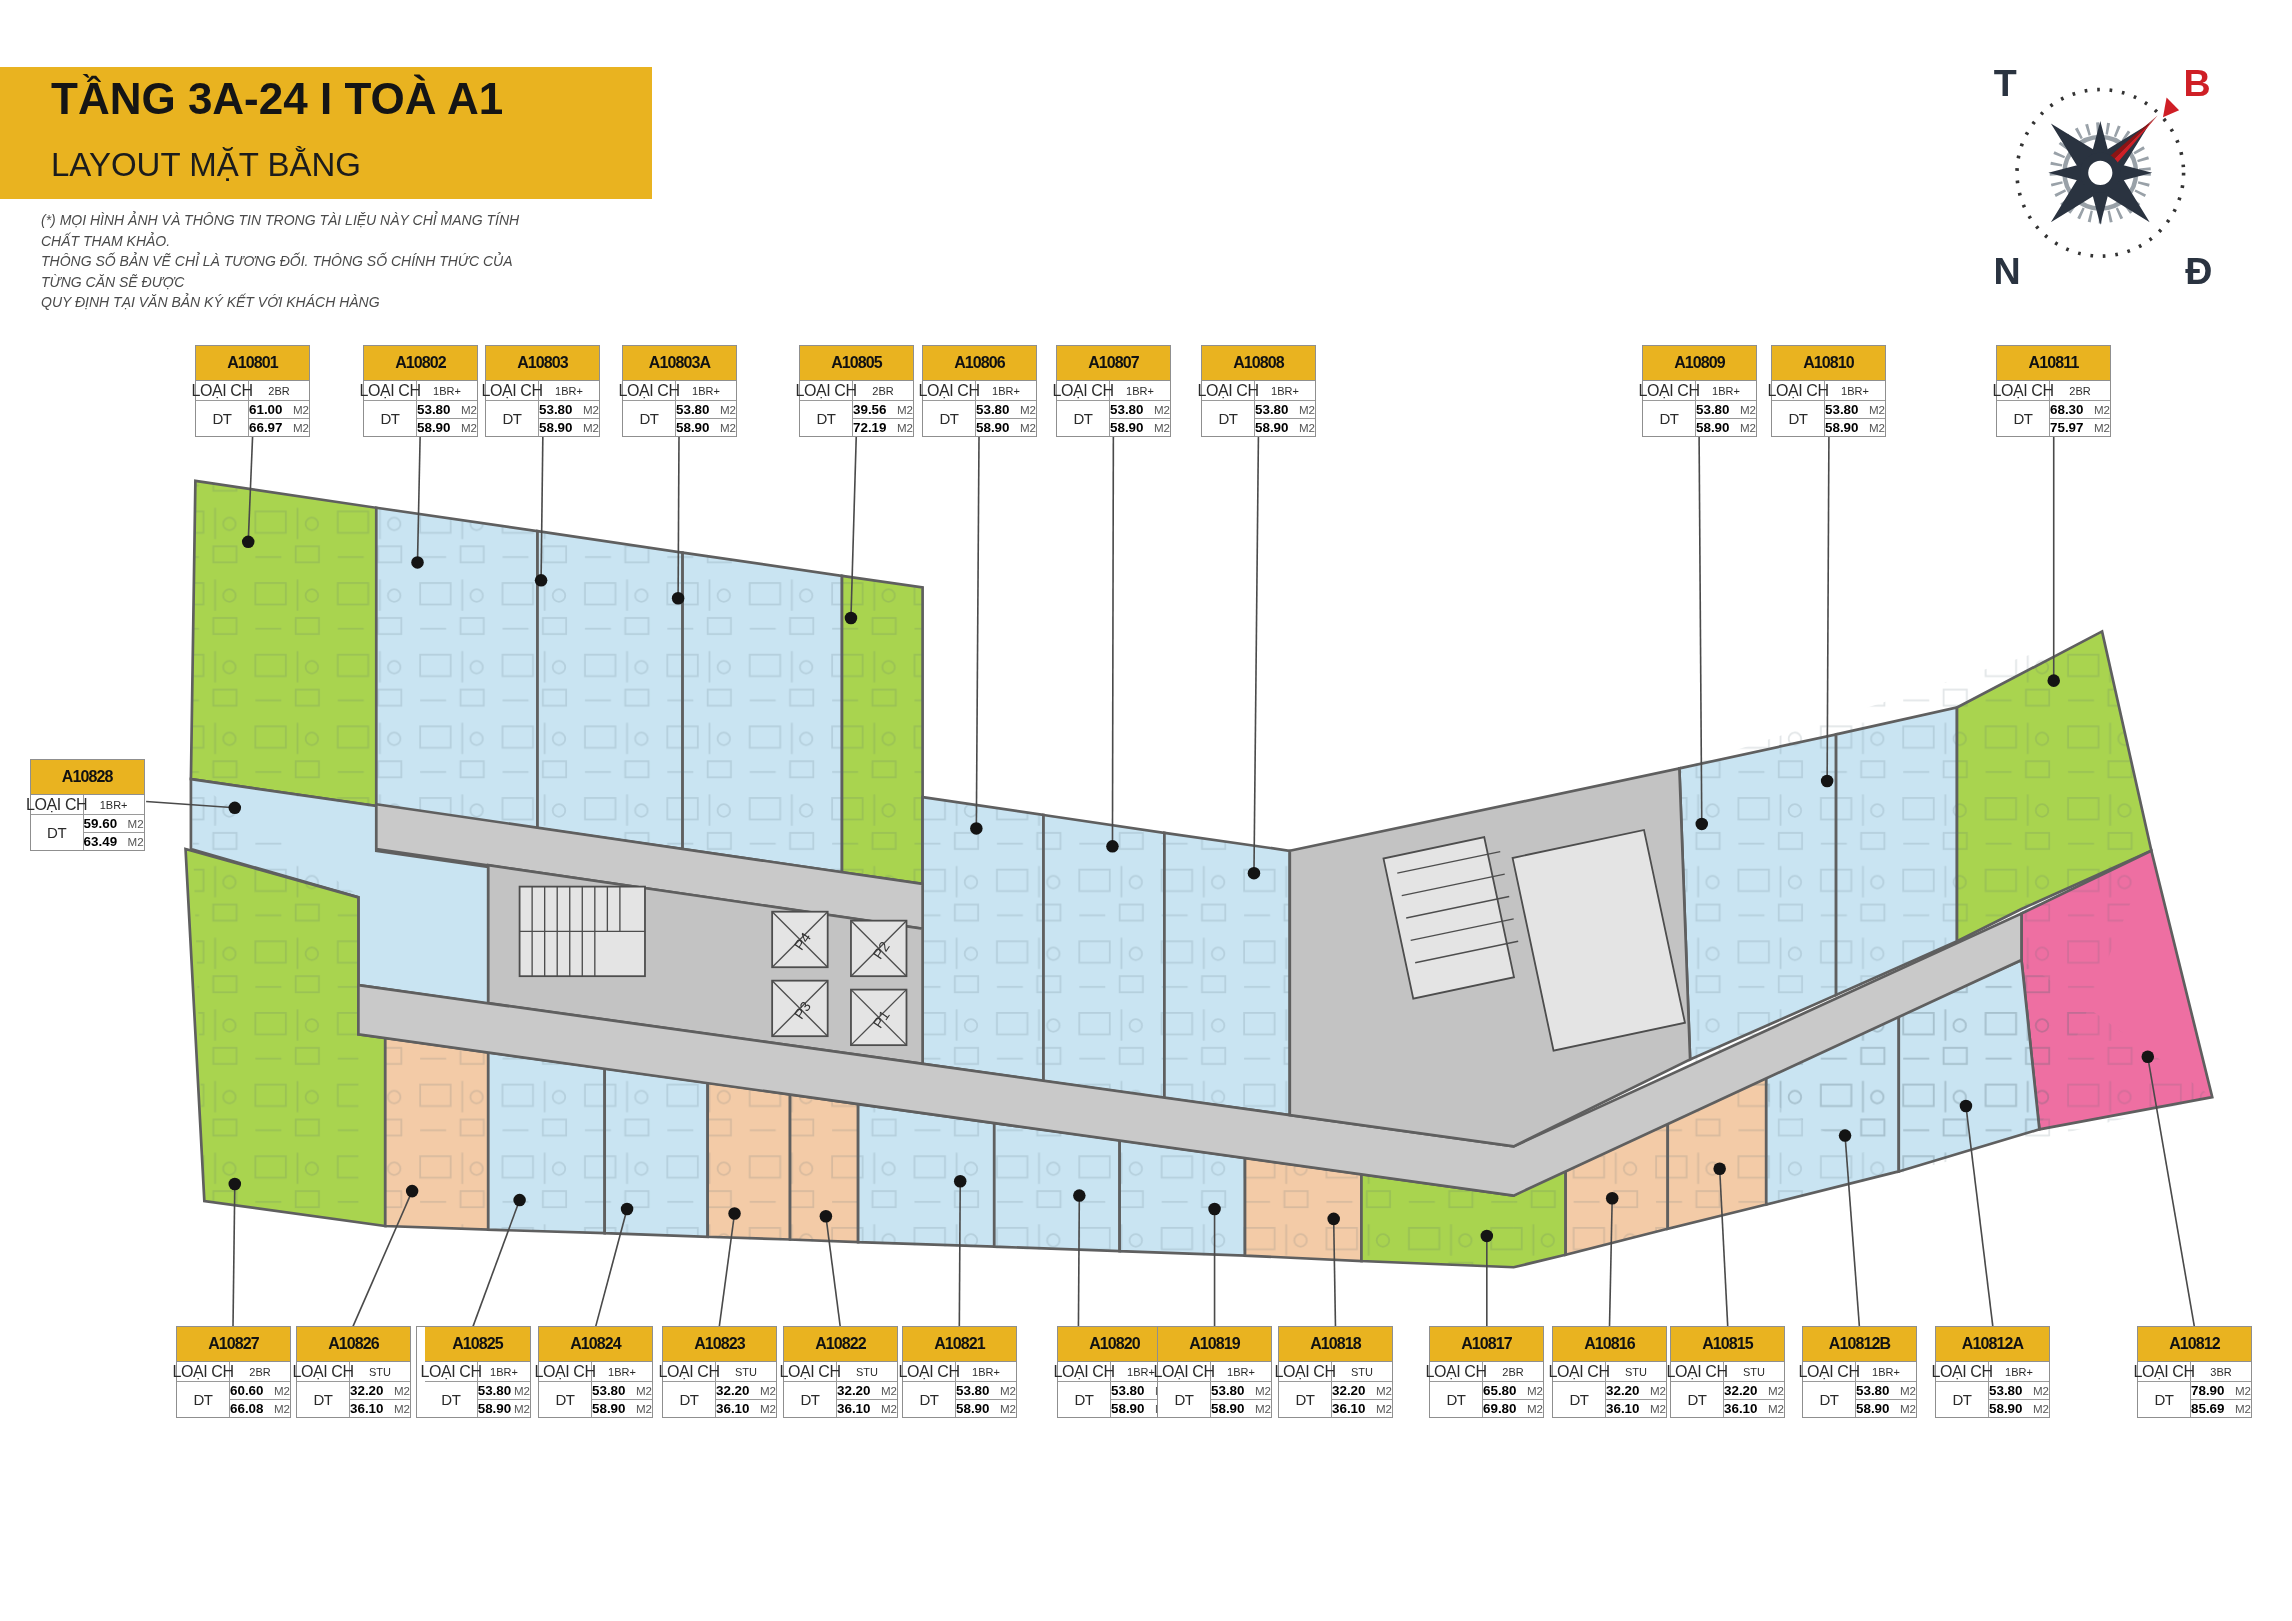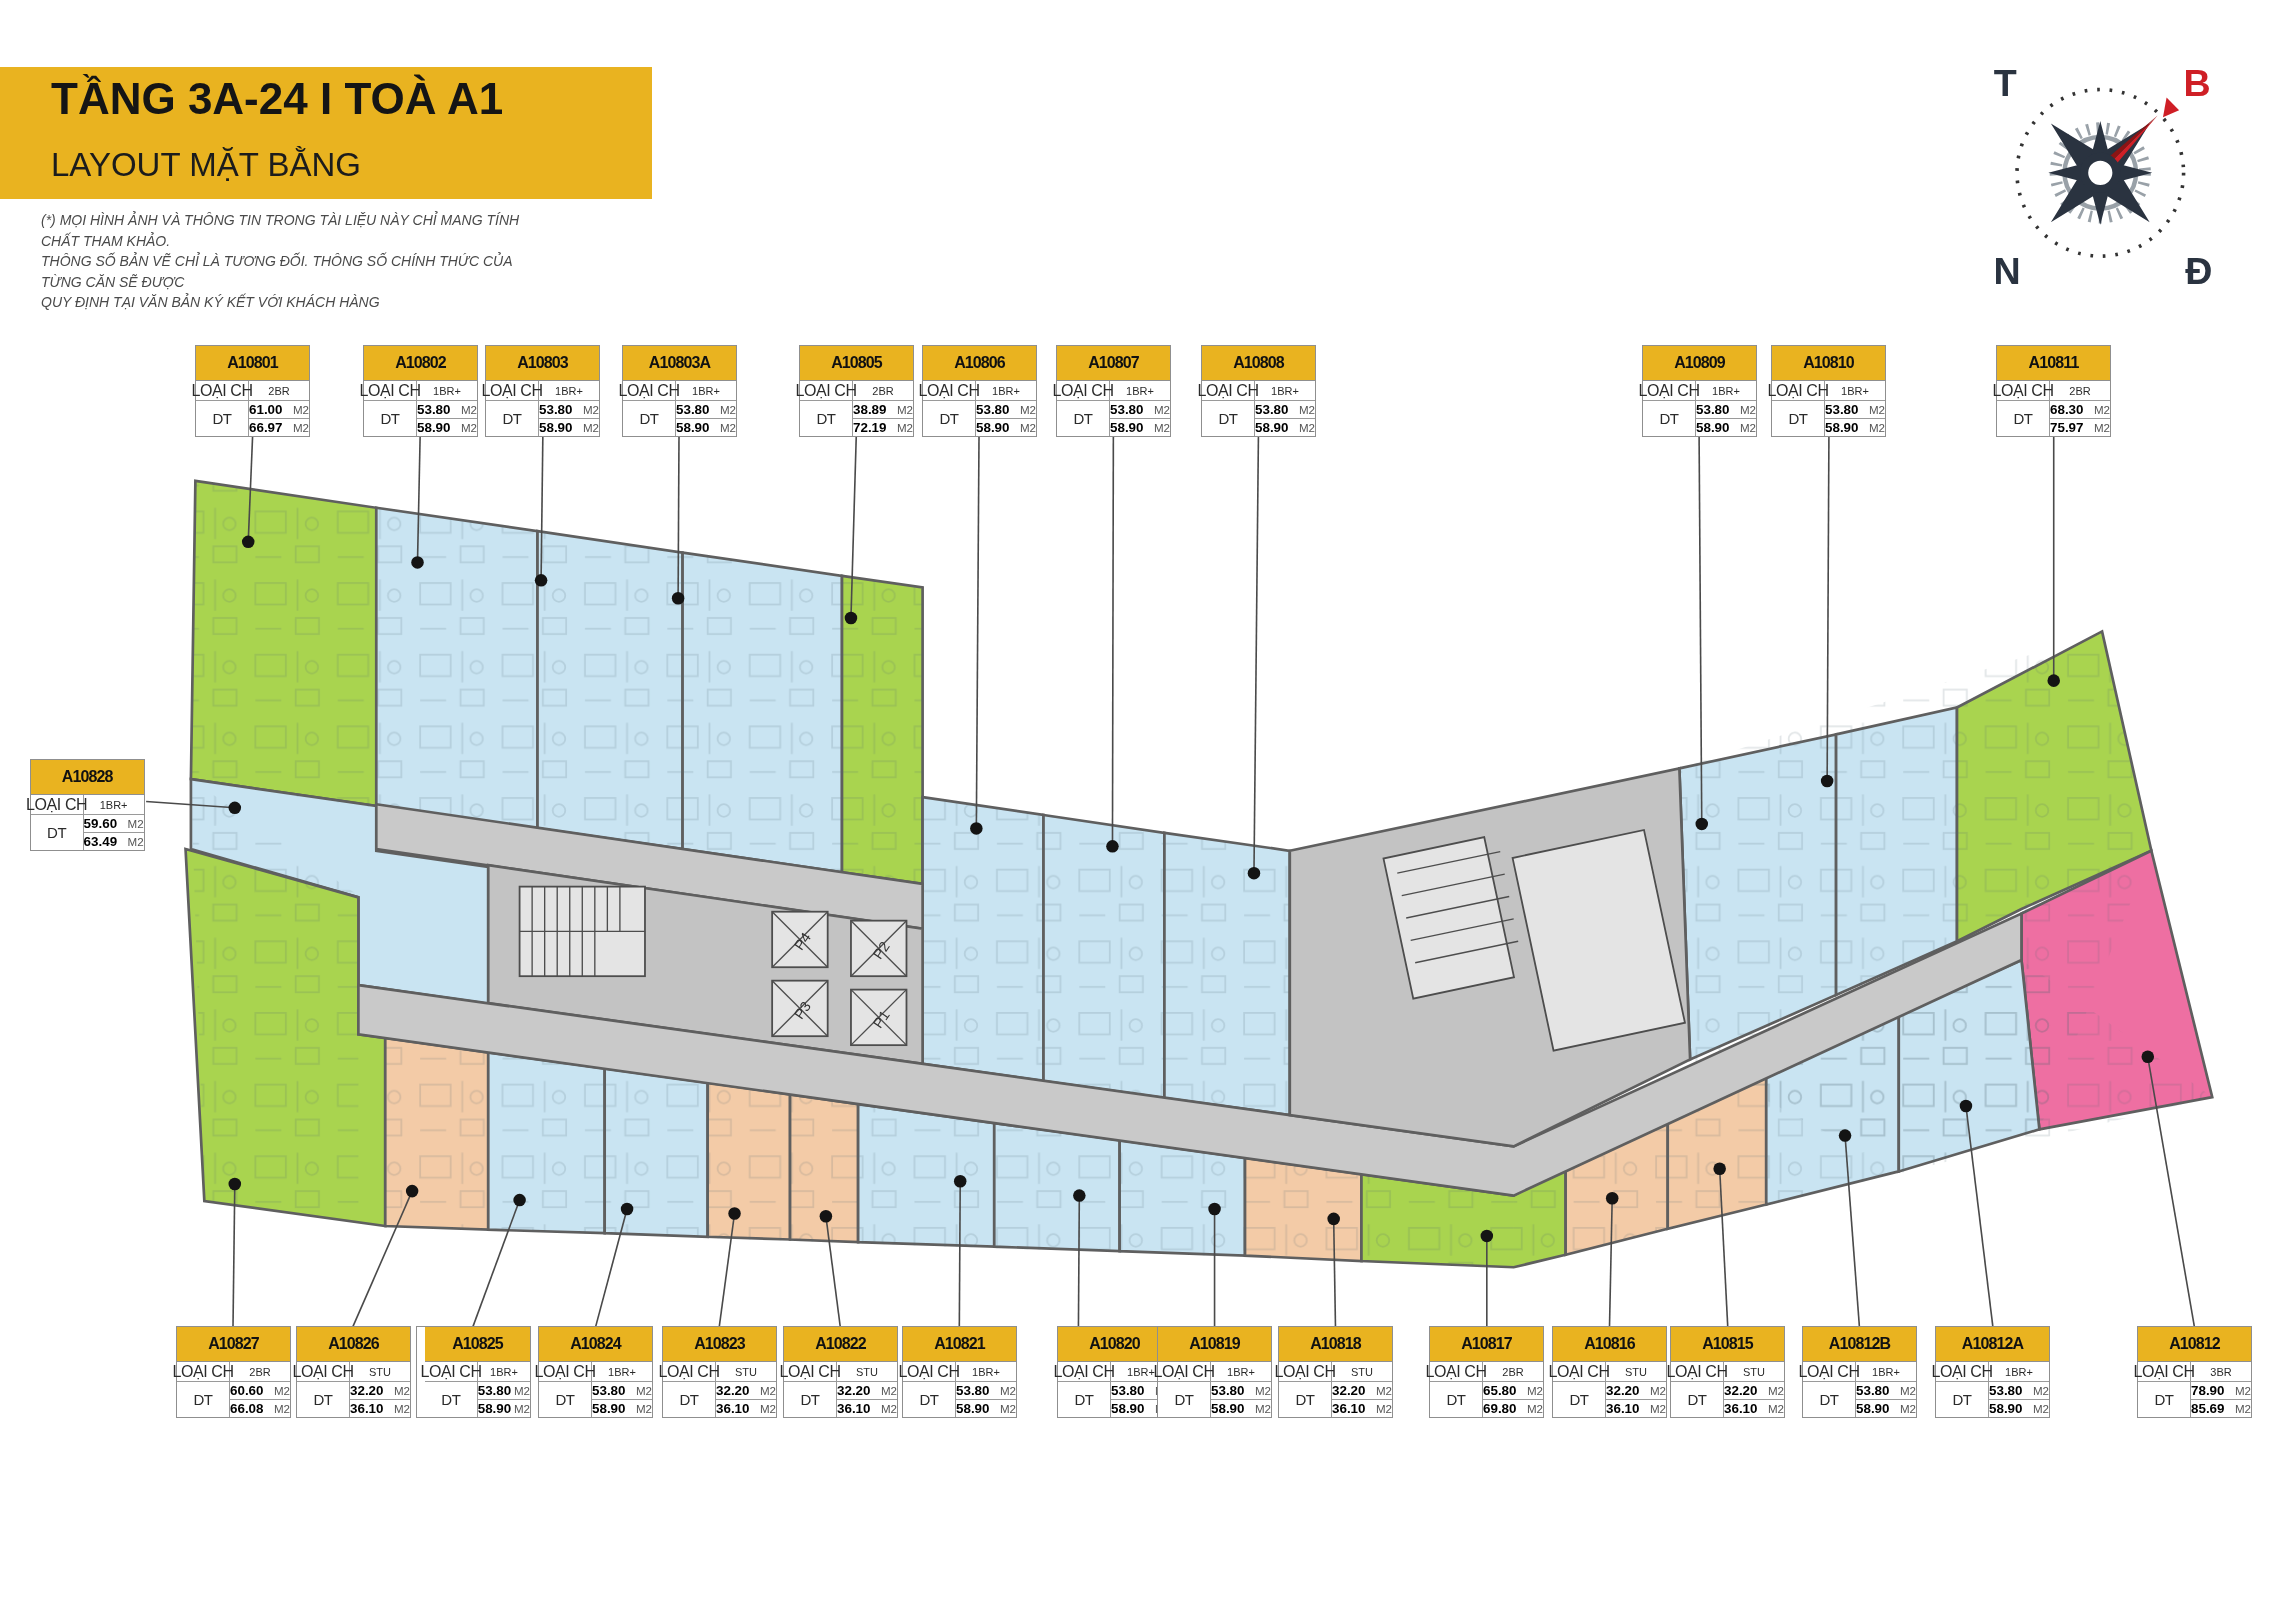--- a/index.html
+++ b/index.html
@@ -342,21 +342,21 @@
       <div class="card" style="left: 799px; top: 345px;">
       <div class="card-code">A10805</div>
       <div class="card-row">
         <div class="cell-l">LOẠI CH</div>
         <div class="cell-r">2BR</div>
       </div>
       <div class="card-areas">
         <div class="cell-l">DT</div>
         <div class="areas">
           <div class="area">
-              <b>38.89</b>
+              <b>39.56</b>
               <span>M2</span>
             </div>
           <div class="area">
               <b>72.19</b>
               <span>M2</span>
             </div>
         </div>
       </div>
     </div>
       <div class="card" style="left: 922px; top: 345px;">

